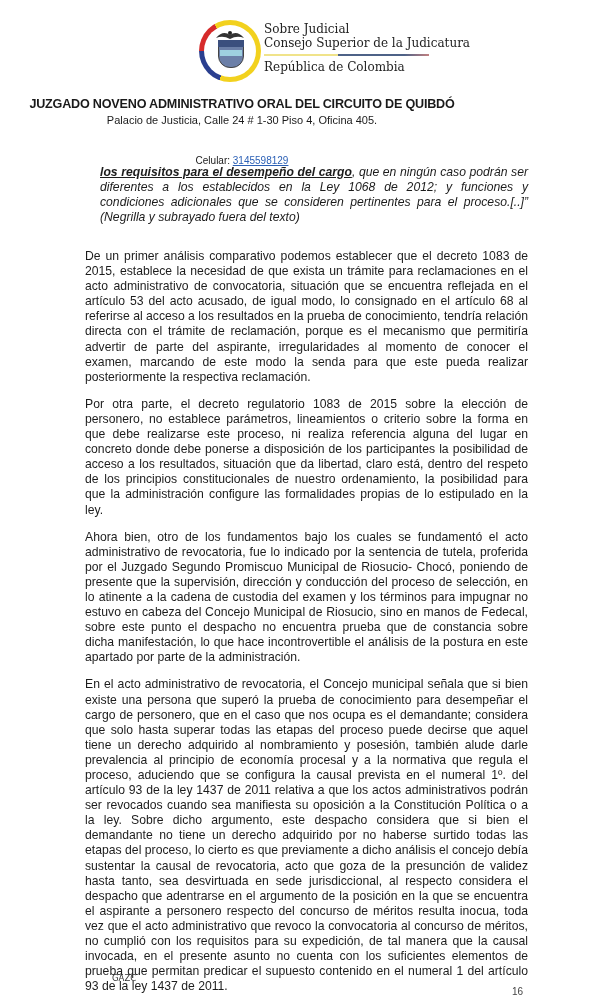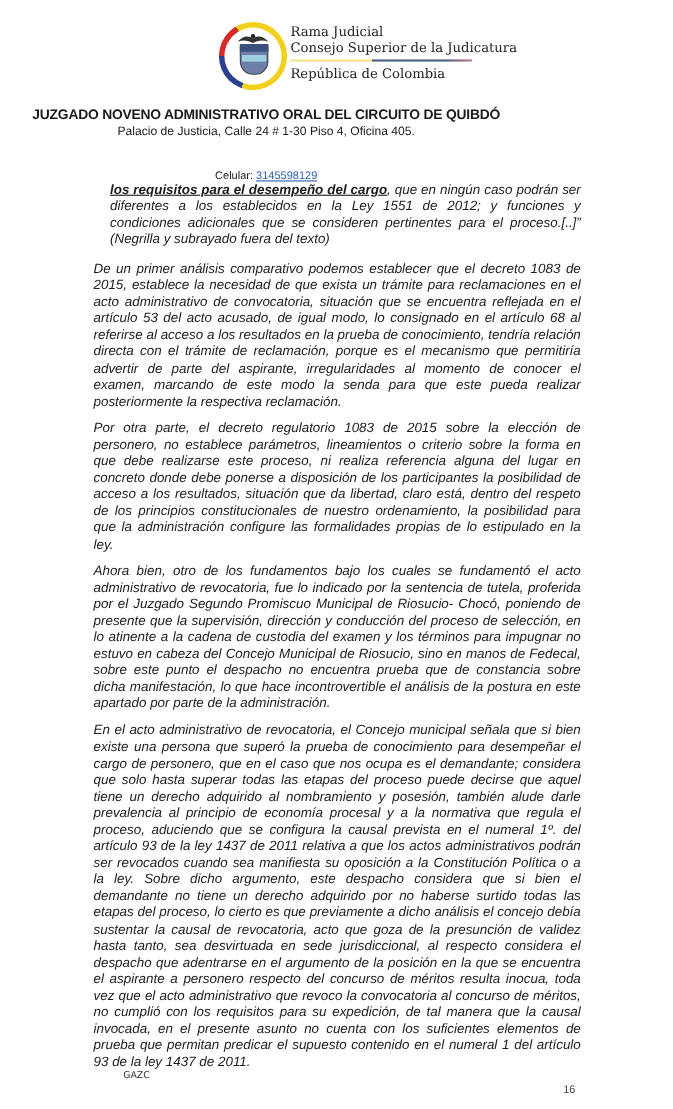--- a/index.html
+++ b/index.html
@@ -21,21 +21,21 @@
     background:linear-gradient(to right, #f0e38a 0%, #f0e38a 45%, #4e6287 45%, #4e6287 85%, #c28080 100%); }
 
   .court { position:absolute; left:0; width:484px; text-align:center; font-family:"Liberation Sans",sans-serif; }
   .court-title { top:97px; font-weight:bold; font-size:12.6px; letter-spacing:-0.2px; }
   .court-addr { top:114px; font-size:11px; }
   .court-email { top:128px; font-size:11px; }
   .court-cell { top:143px; font-size:10px;margin-top:12px; }
   .link { color:#2a5fb5; text-decoration:underline; }
 
   .body-text { position:absolute; left:85px; width:443px; font-family:"Liberation Sans",sans-serif; font-size:12.2px; line-height:15.1px; text-align:justify; color:#1c1c1c; }
-  .body-text p { margin:0 0 9px 0;font-style:italic; }
+  .body-text p { margin:12px 0 9px 0; }
   .quote { top:165px; left:100px; width:428px; font-style:italic; }
   .quote .ul-bold { font-weight:bold; text-decoration:underline; }
   .quote .bold { font-weight:normal;margin-top:41px; }
   .paras { top:237px; }
 
   .footer-left { position:absolute; left:84px; top:973px; font-family:"DejaVu Sans",sans-serif; font-size:8.5px; color:#333;padding-left:28px; }
   .footer-right { position:absolute; left:512px; top:986px; font-family:Liberation Sans, sans-serif; font-size:10px; color:#444; }
 </style>
 </head>
 <body>
@@ -48,34 +48,34 @@
     <svg class="condor" viewBox="0 0 30 12">
       <path d="M1 9 Q8 1 15 6 Q22 1 29 9 Q22 6 15 10 Q8 6 1 9Z" fill="#333"></path>
       <circle cx="15" cy="4" r="2" fill="#222"></circle>
     </svg>
     <div class="shield"></div>
     <div class="shield-top"></div>
     <div class="shield-mid"></div>
   </div>
 
   <div class="org-block">
-    <div class="org-line">Rama Judicial</div>
+    <div class="org-line">Sobre Judicial</div>
     <div class="org-line">Consejo Superior de la Judicatura</div>
     <div class="org-rule"></div>
     <div class="org-line">República de Colombia</div>
   </div>
 
   <div class="court court-title">JUZGADO NOVENO ADMINISTRATIVO ORAL DEL CIRCUITO DE QUIBDÓ</div>
   <div class="court court-addr">Palacio de Justicia, Calle 24 # 1-30 Piso 4, Oficina 405.</div>
   <div class="court court-cell">
     <span>Celular: </span><span class="link">3145598129</span>
   </div>
 
   <div class="body-text quote">
-    <span class="ul-bold">los requisitos para el desempeño del cargo</span><span>, que en ningún caso podrán ser diferentes a los establecidos en la Ley 1551 de 2012; y funciones y condiciones adicionales que se consideren pertinentes para el proceso.[..]” (</span><span class="bold">Negrilla y subrayado fuera del texto)</span>
+    <span class="ul-bold">los requisitos para el desempeño del cargo</span><span>, que en ningún caso podrán ser diferentes a los establecidos en la Ley 1068 de 2012; y funciones y condiciones adicionales que se consideren pertinentes para el proceso.[..]” (</span><span class="bold">Negrilla y subrayado fuera del texto)</span>
   </div>
 
   <div class="body-text paras">
     <p>De un primer análisis comparativo podemos establecer que el decreto 1083 de 2015, establece la necesidad de que exista un trámite para reclamaciones en el acto administrativo de convocatoria, situación que se encuentra reflejada en el artículo 53 del acto acusado, de igual modo, lo consignado en el artículo 68 al referirse al acceso a los resultados en la prueba de conocimiento, tendría relación directa con el trámite de reclamación, porque es el mecanismo que permitiría advertir de parte del aspirante, irregularidades al momento de conocer el examen, marcando de este modo la senda para que este pueda realizar posteriormente la respectiva reclamación.</p>
     <p>Por otra parte, el decreto regulatorio 1083 de 2015 sobre la elección de personero, no establece parámetros, lineamientos o criterio sobre la forma en que debe realizarse este proceso, ni realiza referencia alguna del lugar en concreto donde debe ponerse a disposición de los participantes la posibilidad de acceso a los resultados, situación que da libertad, claro está, dentro del respeto de los principios constitucionales de nuestro ordenamiento, la posibilidad para que la administración configure las formalidades propias de lo estipulado en la ley.</p>
     <p>Ahora bien, otro de los fundamentos bajo los cuales se fundamentó el acto administrativo de revocatoria, fue lo indicado por la sentencia de  tutela, proferida por el Juzgado Segundo Promiscuo Municipal de Riosucio- Chocó, poniendo de presente que la supervisión, dirección y conducción del proceso de selección, en lo atinente a la cadena de custodia del examen y los términos para impugnar no estuvo en cabeza del Concejo Municipal de Riosucio, sino en manos de Fedecal, sobre este punto el despacho no encuentra prueba que de constancia sobre dicha manifestación, lo que hace incontrovertible el análisis de la postura en este apartado por parte de la administración.</p>
     <p>En el acto administrativo de revocatoria, el Concejo municipal señala que si bien existe una persona que superó la prueba de conocimiento  para desempeñar el cargo de personero, que en el caso que nos ocupa es el demandante; considera que solo hasta superar todas las etapas del proceso  puede decirse que aquel tiene un derecho adquirido al nombramiento y posesión, también alude darle prevalencia al principio de economía procesal y a la normativa que regula el proceso, aduciendo que se configura la causal prevista en el numeral 1º. del artículo 93 de la ley 1437 de 2011 relativa a que los actos administrativos podrán ser revocados cuando sea manifiesta su oposición a la Constitución Política o a la ley. Sobre dicho argumento, este despacho considera que si bien el demandante no tiene un derecho adquirido por no haberse surtido todas las etapas del proceso, lo cierto es que previamente a dicho análisis el concejo debía sustentar la causal de revocatoria, acto que goza de la presunción de validez hasta tanto, sea desvirtuada en sede jurisdiccional, al respecto considera el despacho  que adentrarse en el argumento de la posición en la que se encuentra el aspirante a personero respecto del concurso de méritos resulta inocua, toda vez que el acto administrativo que revoco la convocatoria al concurso de méritos, no cumplió con los requisitos para su expedición, de tal manera que la causal invocada, en el presente asunto no cuenta con los suficientes elementos de prueba que permitan predicar el supuesto contenido en el numeral 1 del artículo 93 de la ley 1437 de 2011.</p>
   </div>
 
   <div class="footer-left">GAZC</div>

